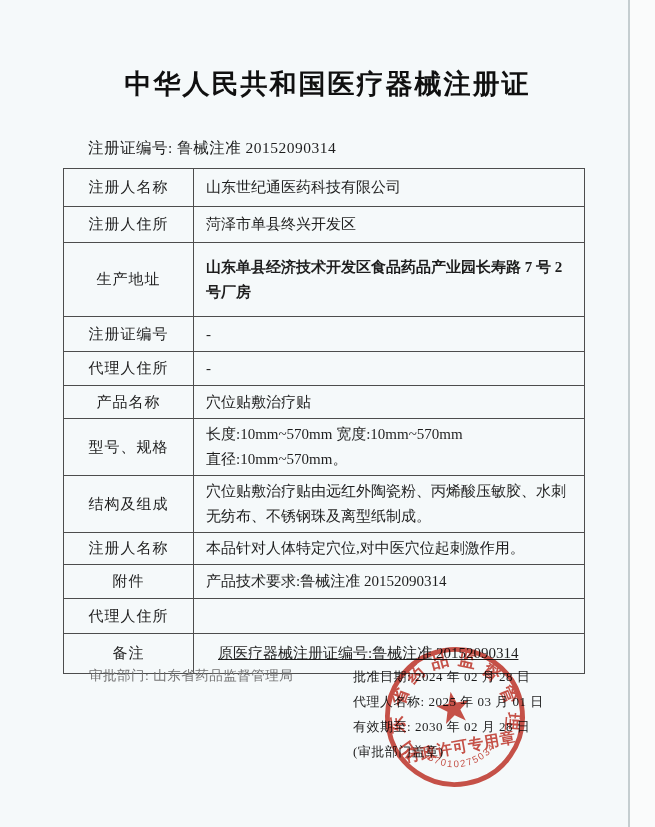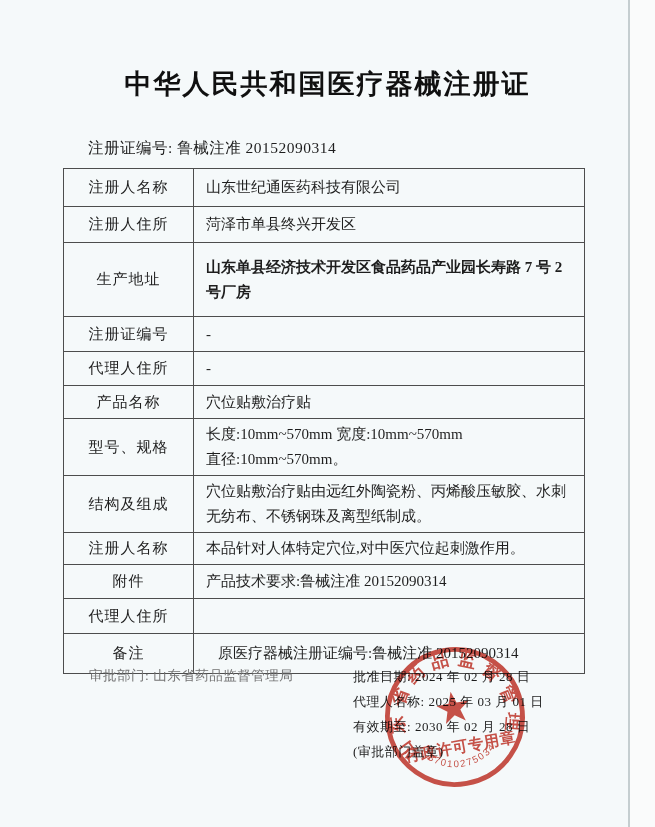--- a/index.html
+++ b/index.html
@@ -51,21 +51,21 @@
     flex:1;display:flex;align-items:center;
     padding:3px 10px 3px 12px;box-sizing:border-box;
     font-size:15px;color:#1e1e1e;line-height:23px;
     white-space:pre-line;
   }
   .h38{min-height:38px}.h36{min-height:36px}.h74{min-height:74px}
   .h35{min-height:35px}.h34{min-height:34px}.h33{min-height:33px}
   .h50{min-height:50px}.h32{min-height:32px}.h39{min-height:39px}
   .lh-wide .tvalue{line-height:25px;font-weight:bold;}
   .lh-mid .tvalue{line-height:25px;}
-  .indent .tvalue{padding-left:24px;}
+  .indent .tvalue{padding-left:24px;text-decoration:underline;}
   .footer-left{
     position:absolute;left:89px;top:667px;
     font-size:13.5px;color:#737373;letter-spacing:.5px;text-align:center;
   }
   .footer-right{
     position:absolute;left:353px;top:666px;width:260px;
     font-size:13px;color:#1e1e1e;letter-spacing:.5px;
   }
   .footer-right .fline{height:25px;line-height:21px;}
   .seal-wrap{

